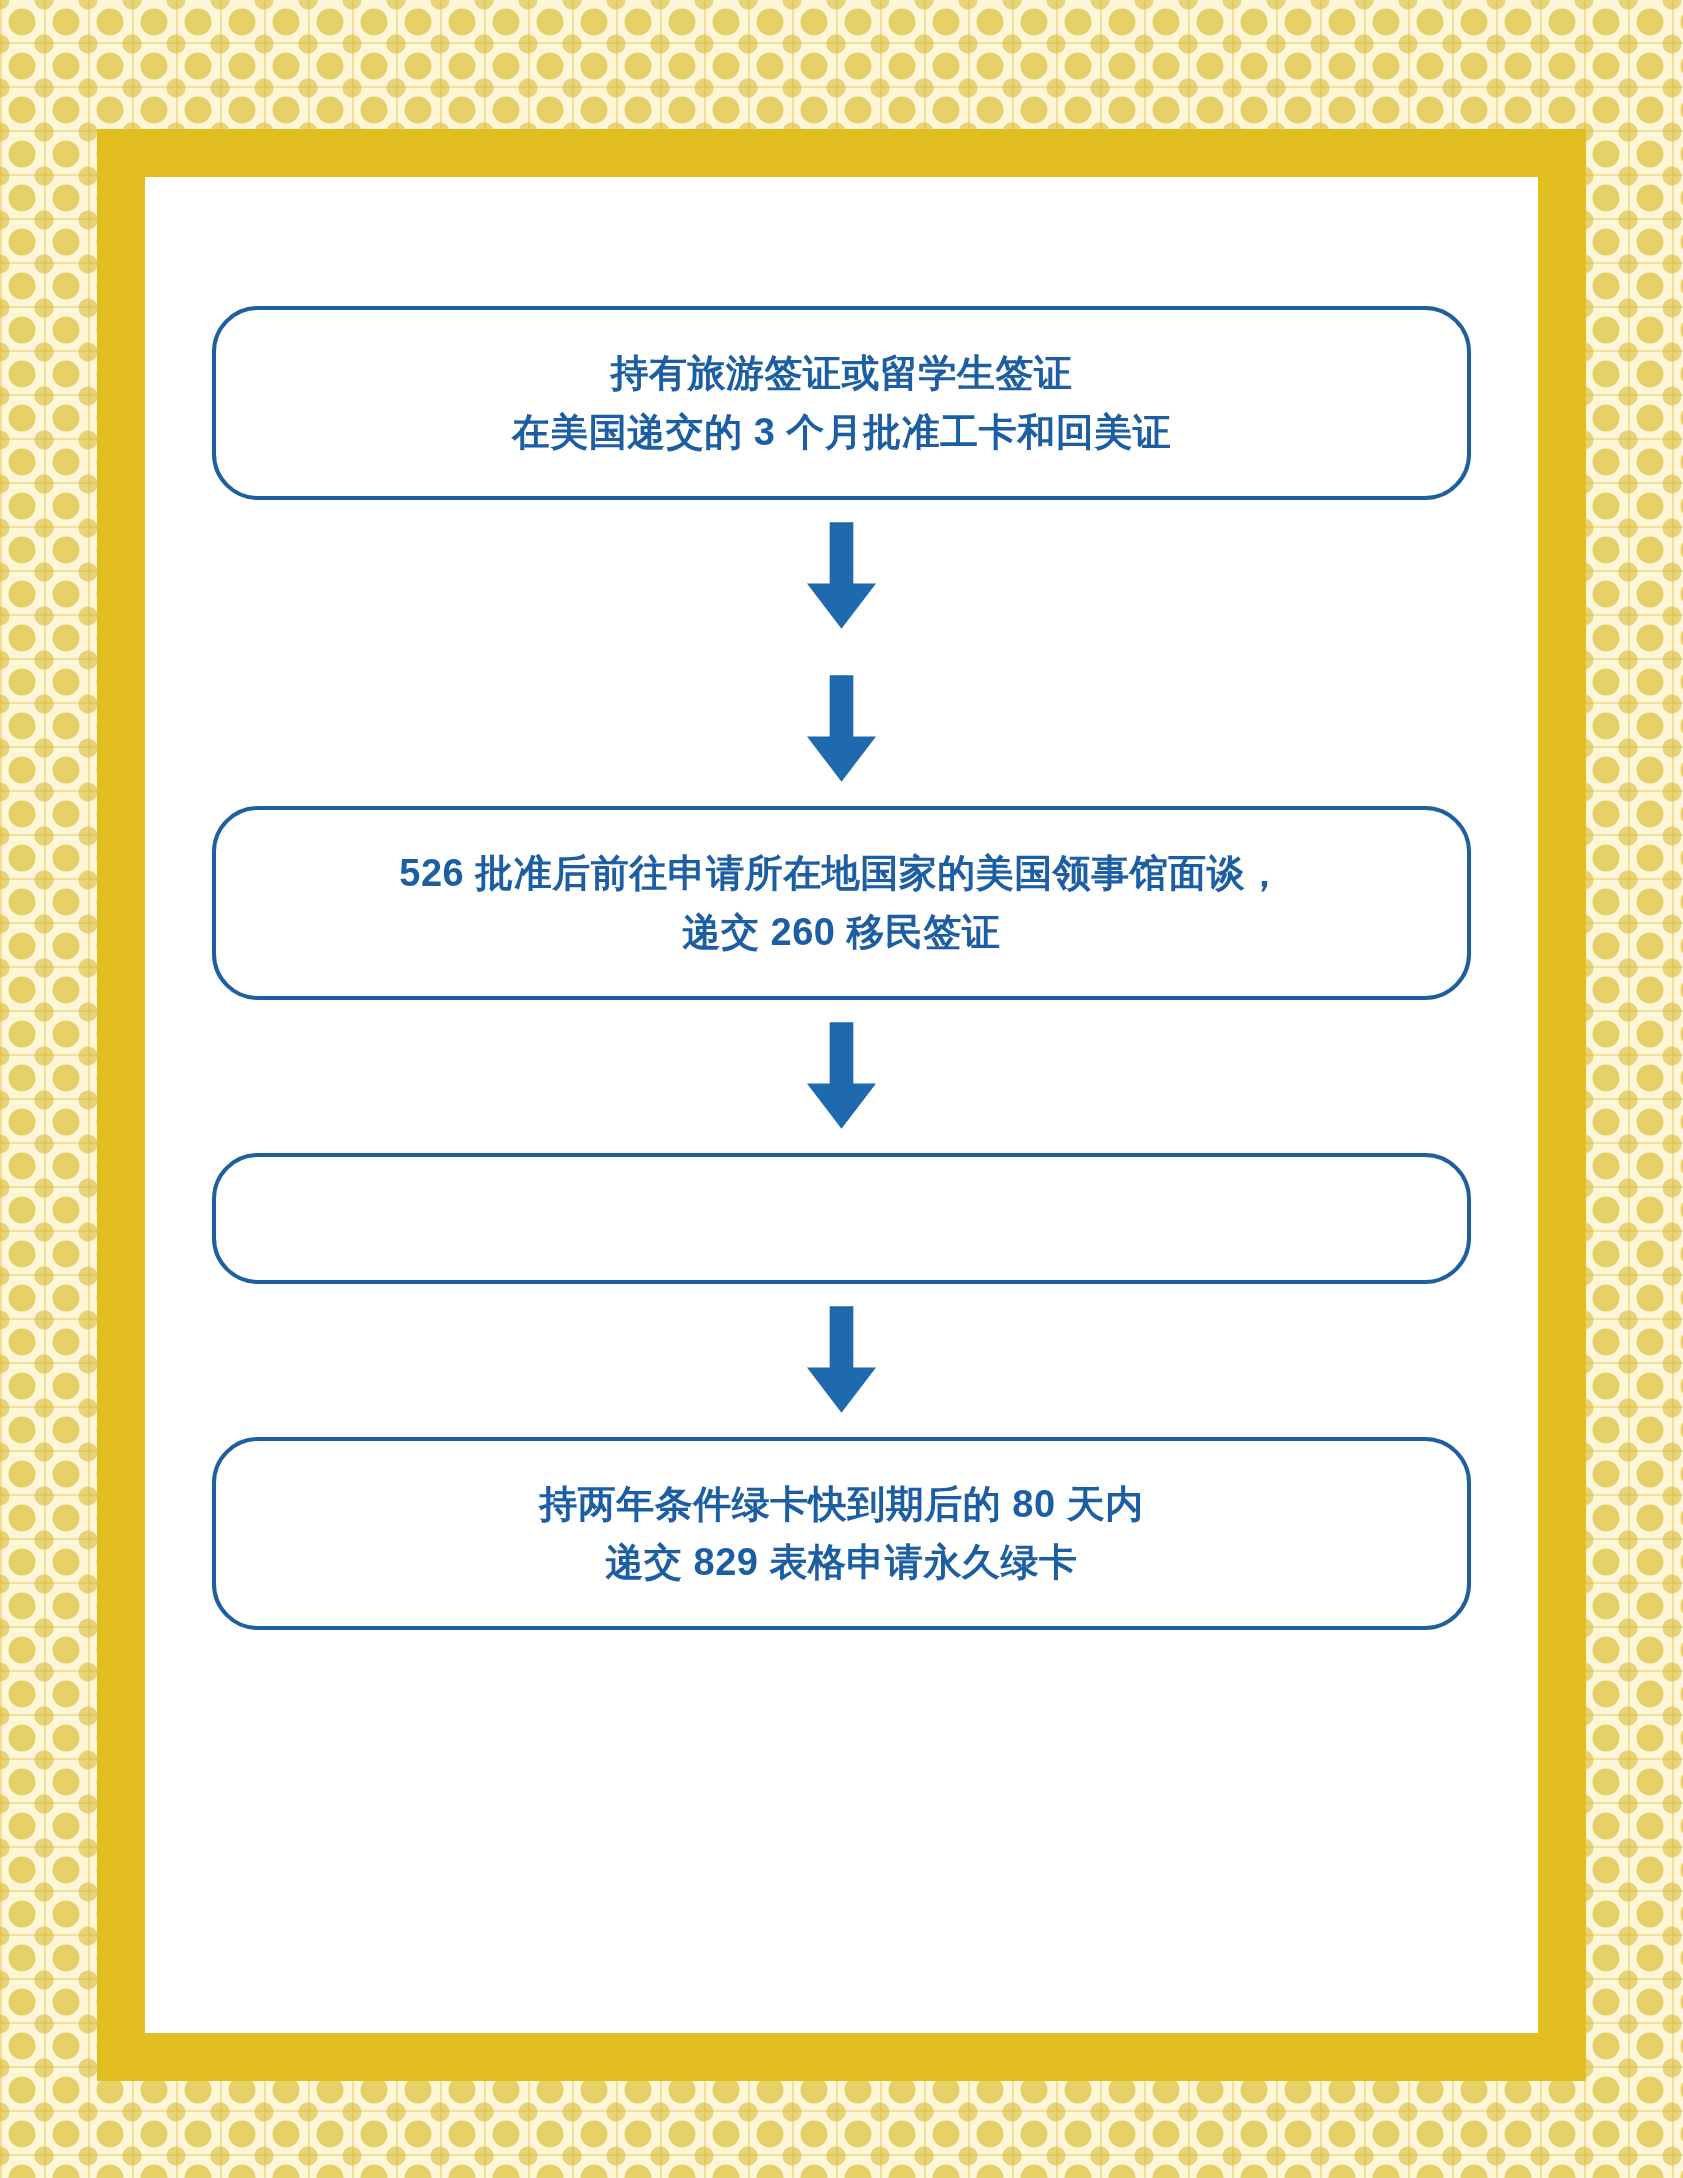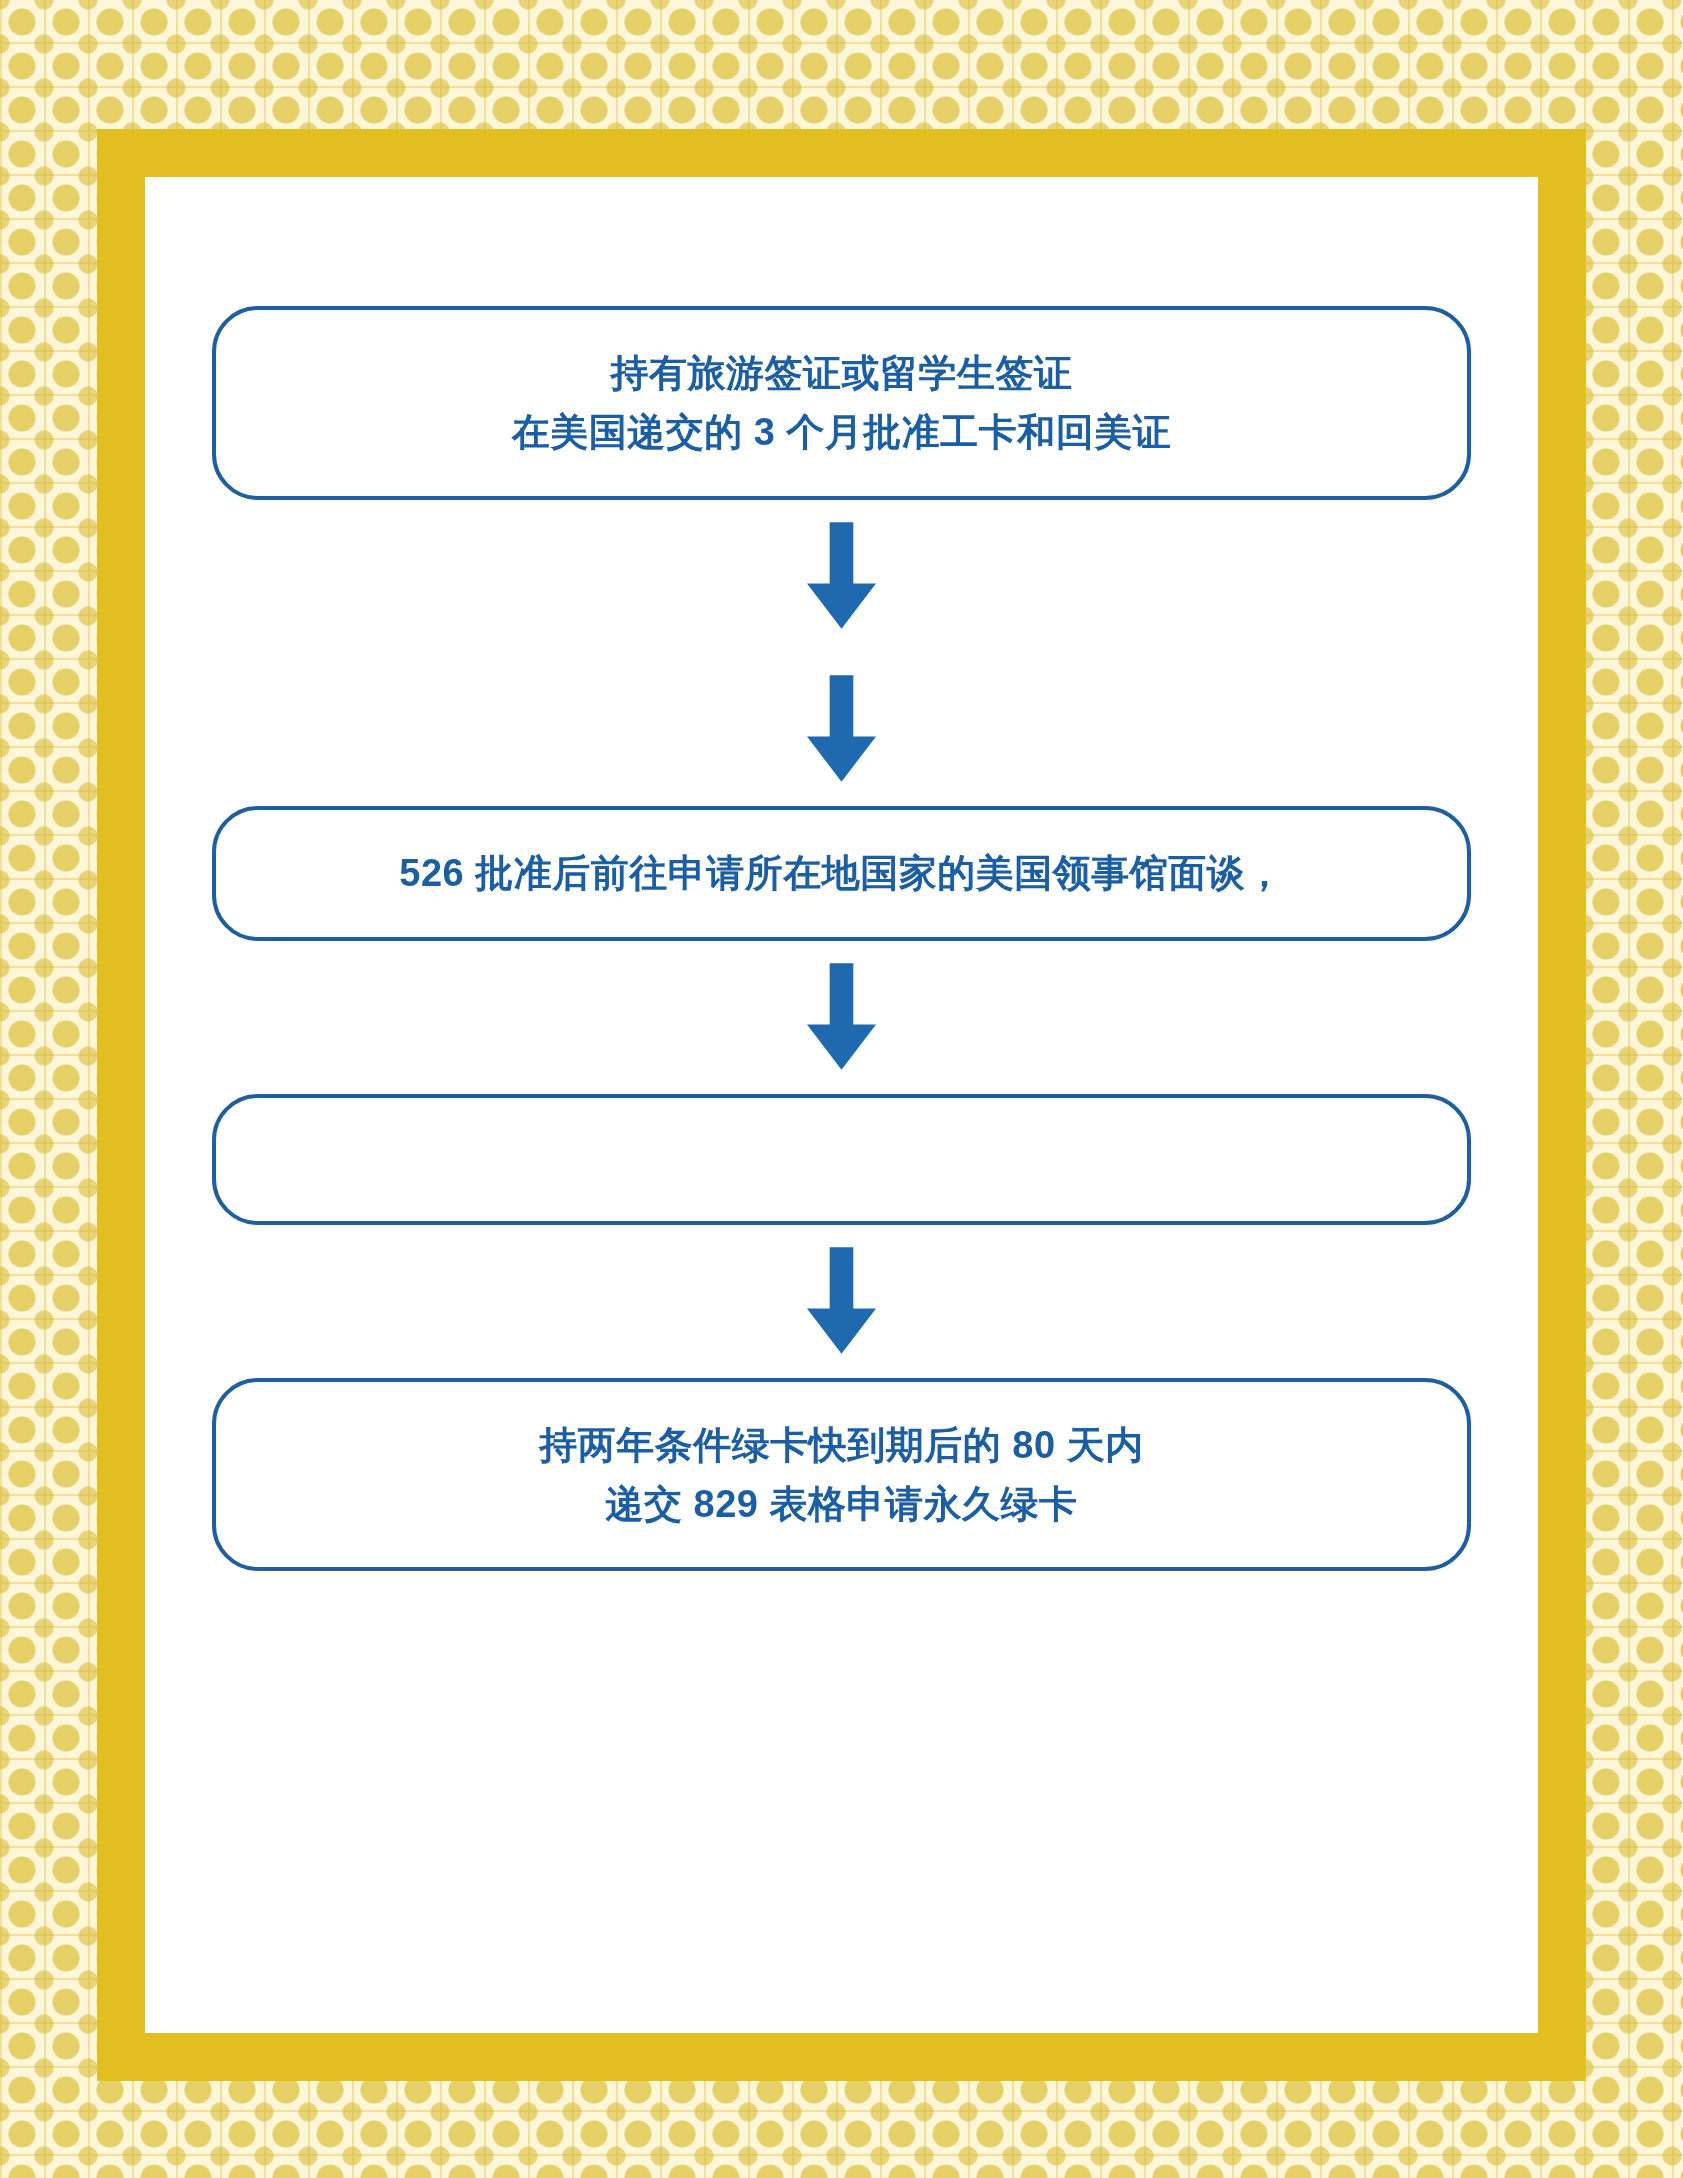--- a/index.html
+++ b/index.html
@@ -122,20 +122,21 @@
 
 
         <div class="arrow">
           <svg width="73" height="109" viewBox="0 0 74 110" aria-hidden="true">
             <polygon points="25,0 49,0 49,62 72,62 37,108 2,62 25,62" fill="#1f6aae"></polygon>
           </svg>
         </div>
 
         <div class="step">
           <span class="step-line">526 批准后前往申请所在地国家的美国领事馆面谈，</span>
+          <span class="step-line">递交 260 移民签证</span>
         </div>
 
         <div class="arrow">
           <svg width="73" height="109" viewBox="0 0 74 110" aria-hidden="true">
             <polygon points="25,0 49,0 49,62 72,62 37,108 2,62 25,62" fill="#1f6aae"></polygon>
           </svg>
         </div>
 
         <div class="step">
         </div>

